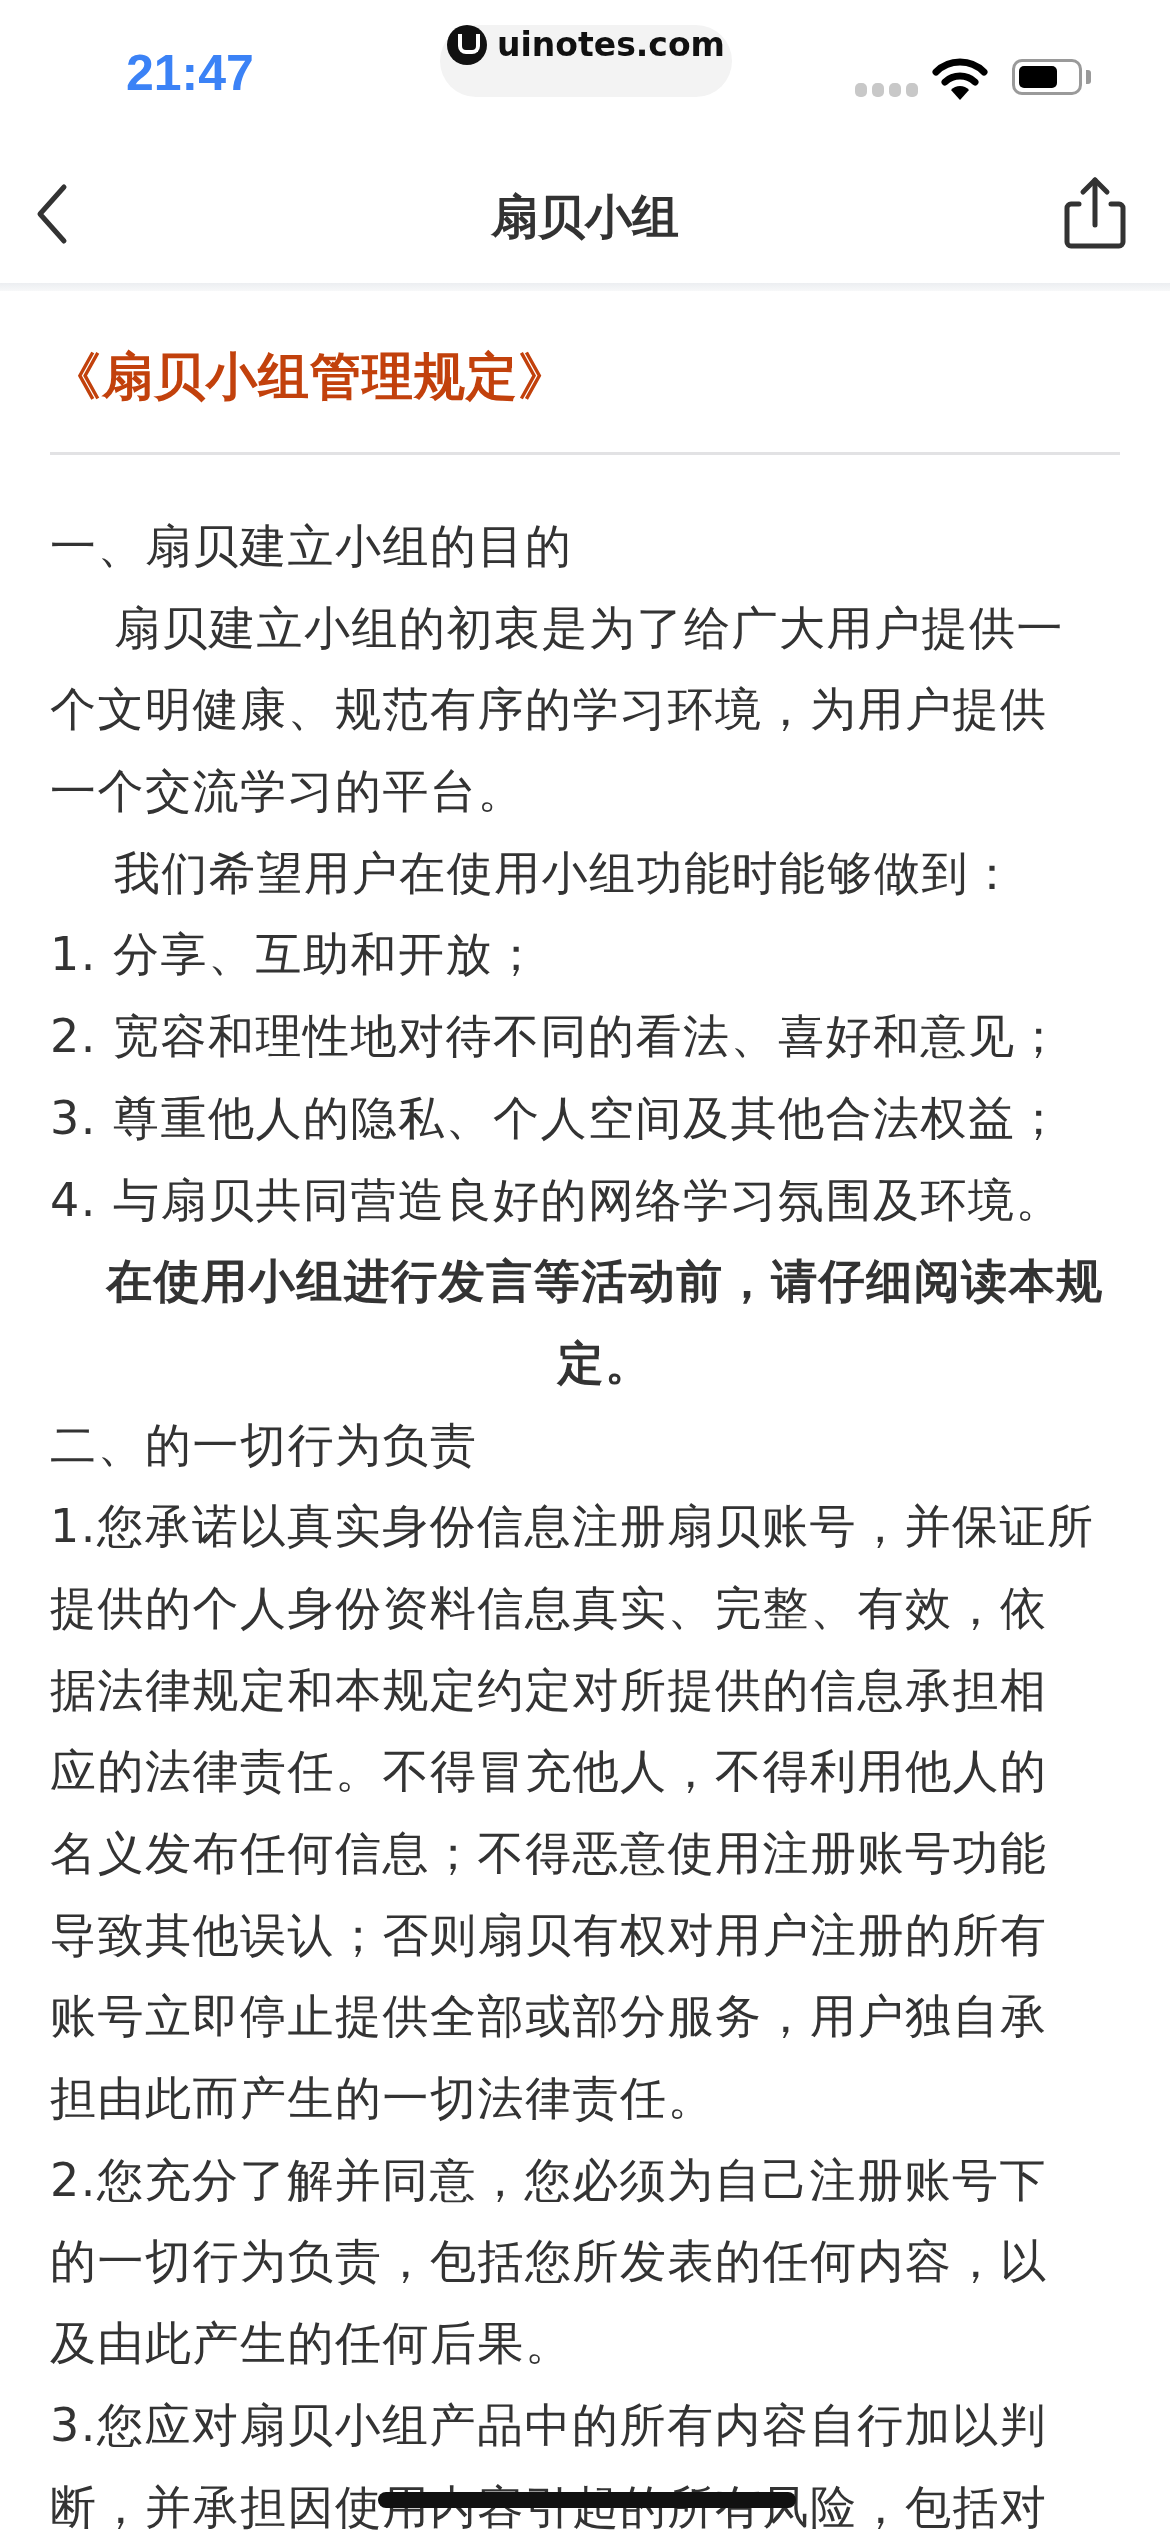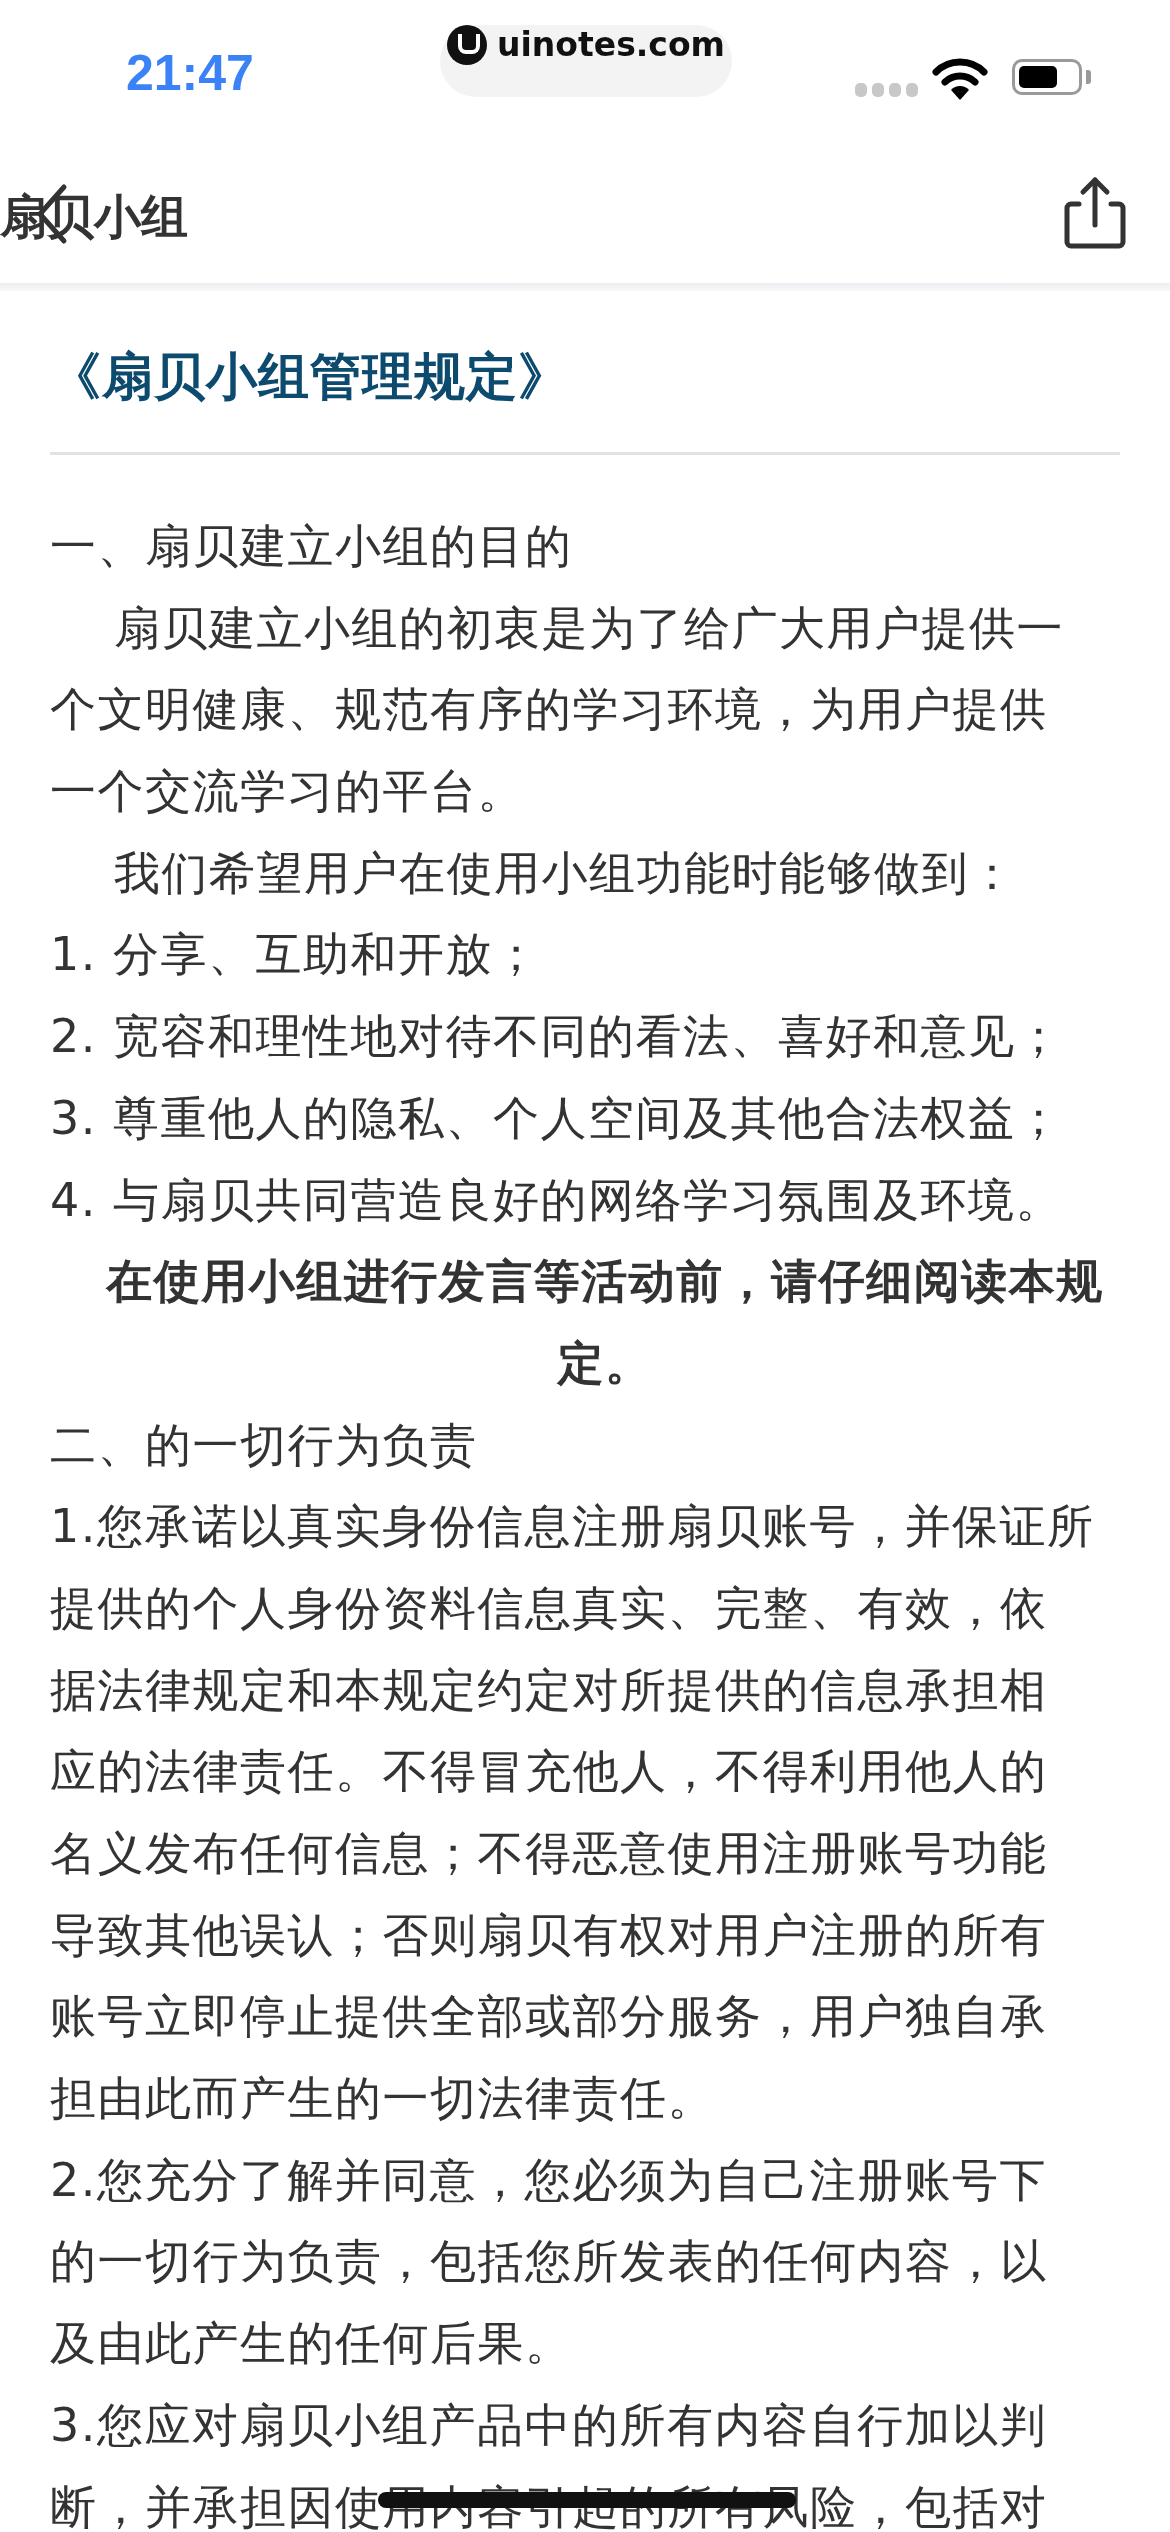--- a/index.html
+++ b/index.html
@@ -37,33 +37,33 @@
   .battery {
     position: absolute; left: 1012px; top: 59px; width: 70px; height: 36px;
     border: 3px solid #9a9a9a; border-radius: 10px; box-sizing: border-box;
   }
   .battery-fill { position: absolute; left: 4px; top: 4px; width: 38px; height: 22px; background: #000; border-radius: 5px; }
   .battery-cap { position: absolute; left: 1086px; top: 70px; width: 5px; height: 14px; background: #9a9a9a; border-radius: 0 3px 3px 0; }
 
   .nav-bar { position: absolute; left: 0; top: 150px; width: 1170px; height: 133px; background: #fff; }
   .nav-back { position: absolute; left: 20px; top: 25px; width: 70px; height: 80px; cursor: pointer; }
   .nav-title {
-    position: absolute; left: 0; right: 0; top: 36px; 
+    position: absolute; left: 0; right: 0; top: 36px; text-align: center;
     font-size: 47px; font-weight: 700; color: #333;
   }
   .nav-share { position: absolute; left: 1055px; top: 20px; width: 80px; height: 90px; cursor: pointer; }
   .nav-shadow {
     position: absolute; left: 0; top: 283px; width: 1170px; height: 8px;
     background: linear-gradient(#eceef1, #f7f8f9);
   }
 
   .content { position: absolute; left: 50px; top: 291px; width: 1070px; }
   .doc-title {
     position: absolute; left: 0; top: 52px;
-    font-size: 51px; font-weight: 700; color: #0c4a6e; white-space: nowrap; letter-spacing: 1px;
+    font-size: 51px; font-weight: 700; color: #c2410c; white-space: nowrap; letter-spacing: 1px;
   }
   .divider { position: absolute; left: 0; top: 161px; width: 1070px; height: 3px; background: #e2e2e4; }
   .body-text { position: absolute; left: 0; top: 215px; width: 1110px; }
   .line {
     height: 81.7px; line-height: 81.7px; font-size: 46px; color: #333;
     white-space: nowrap; letter-spacing: 1.5px;
   }
   .line.indent { padding-left: 64px; }
   .line.bold { font-weight: 700; text-align: center; }
   .home-indicator {

